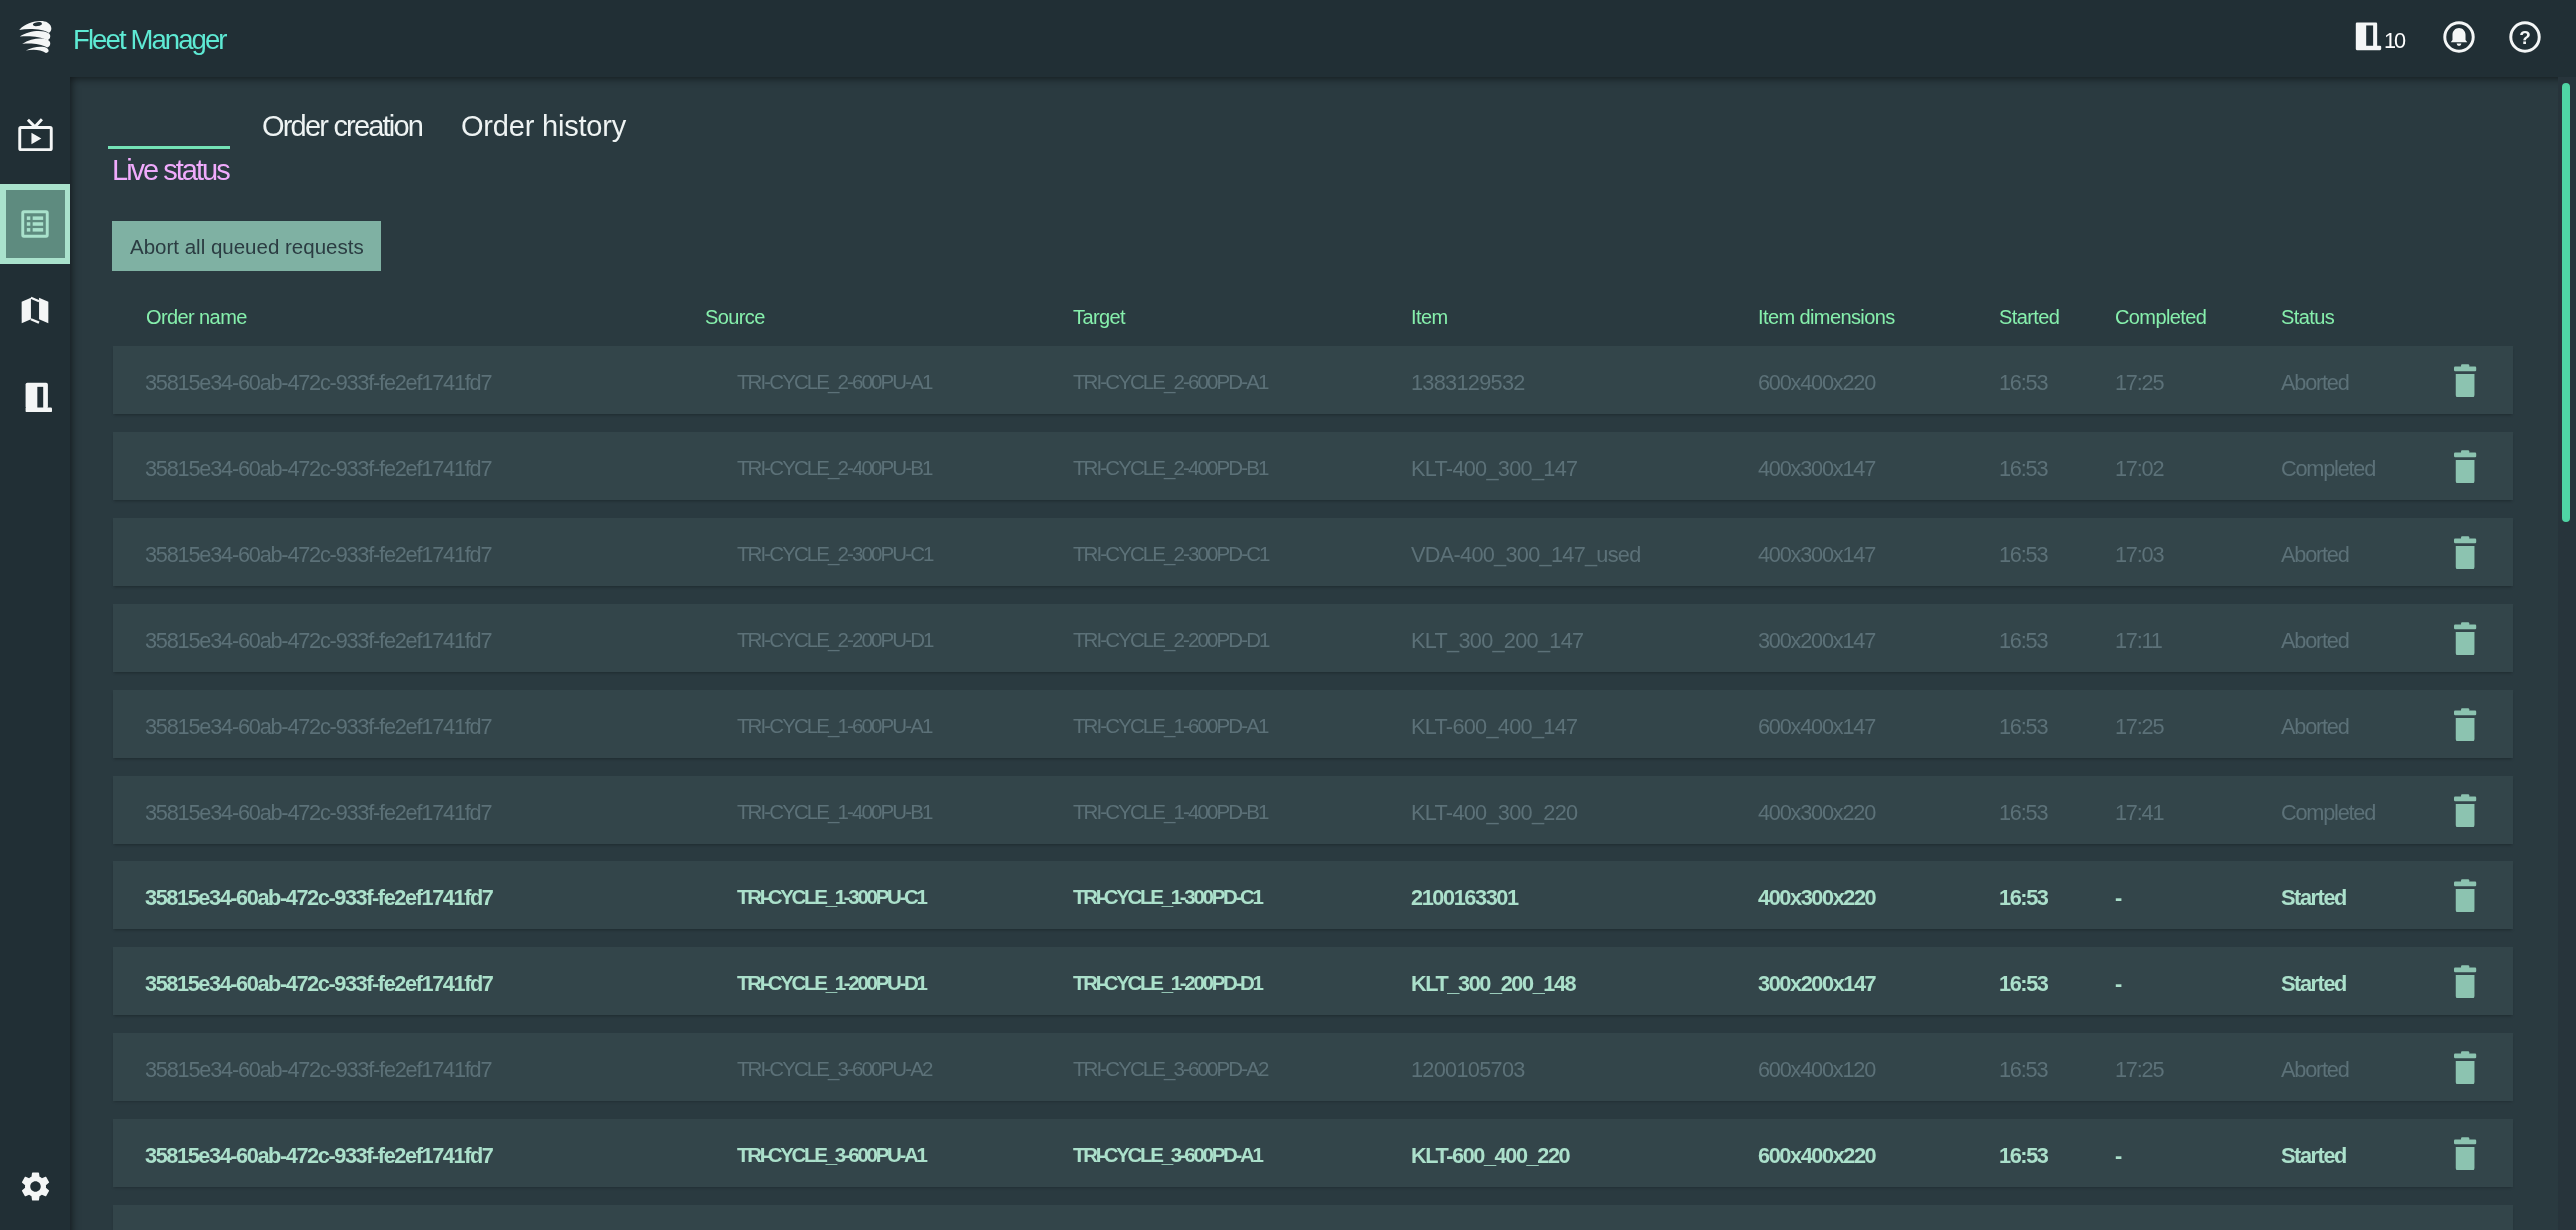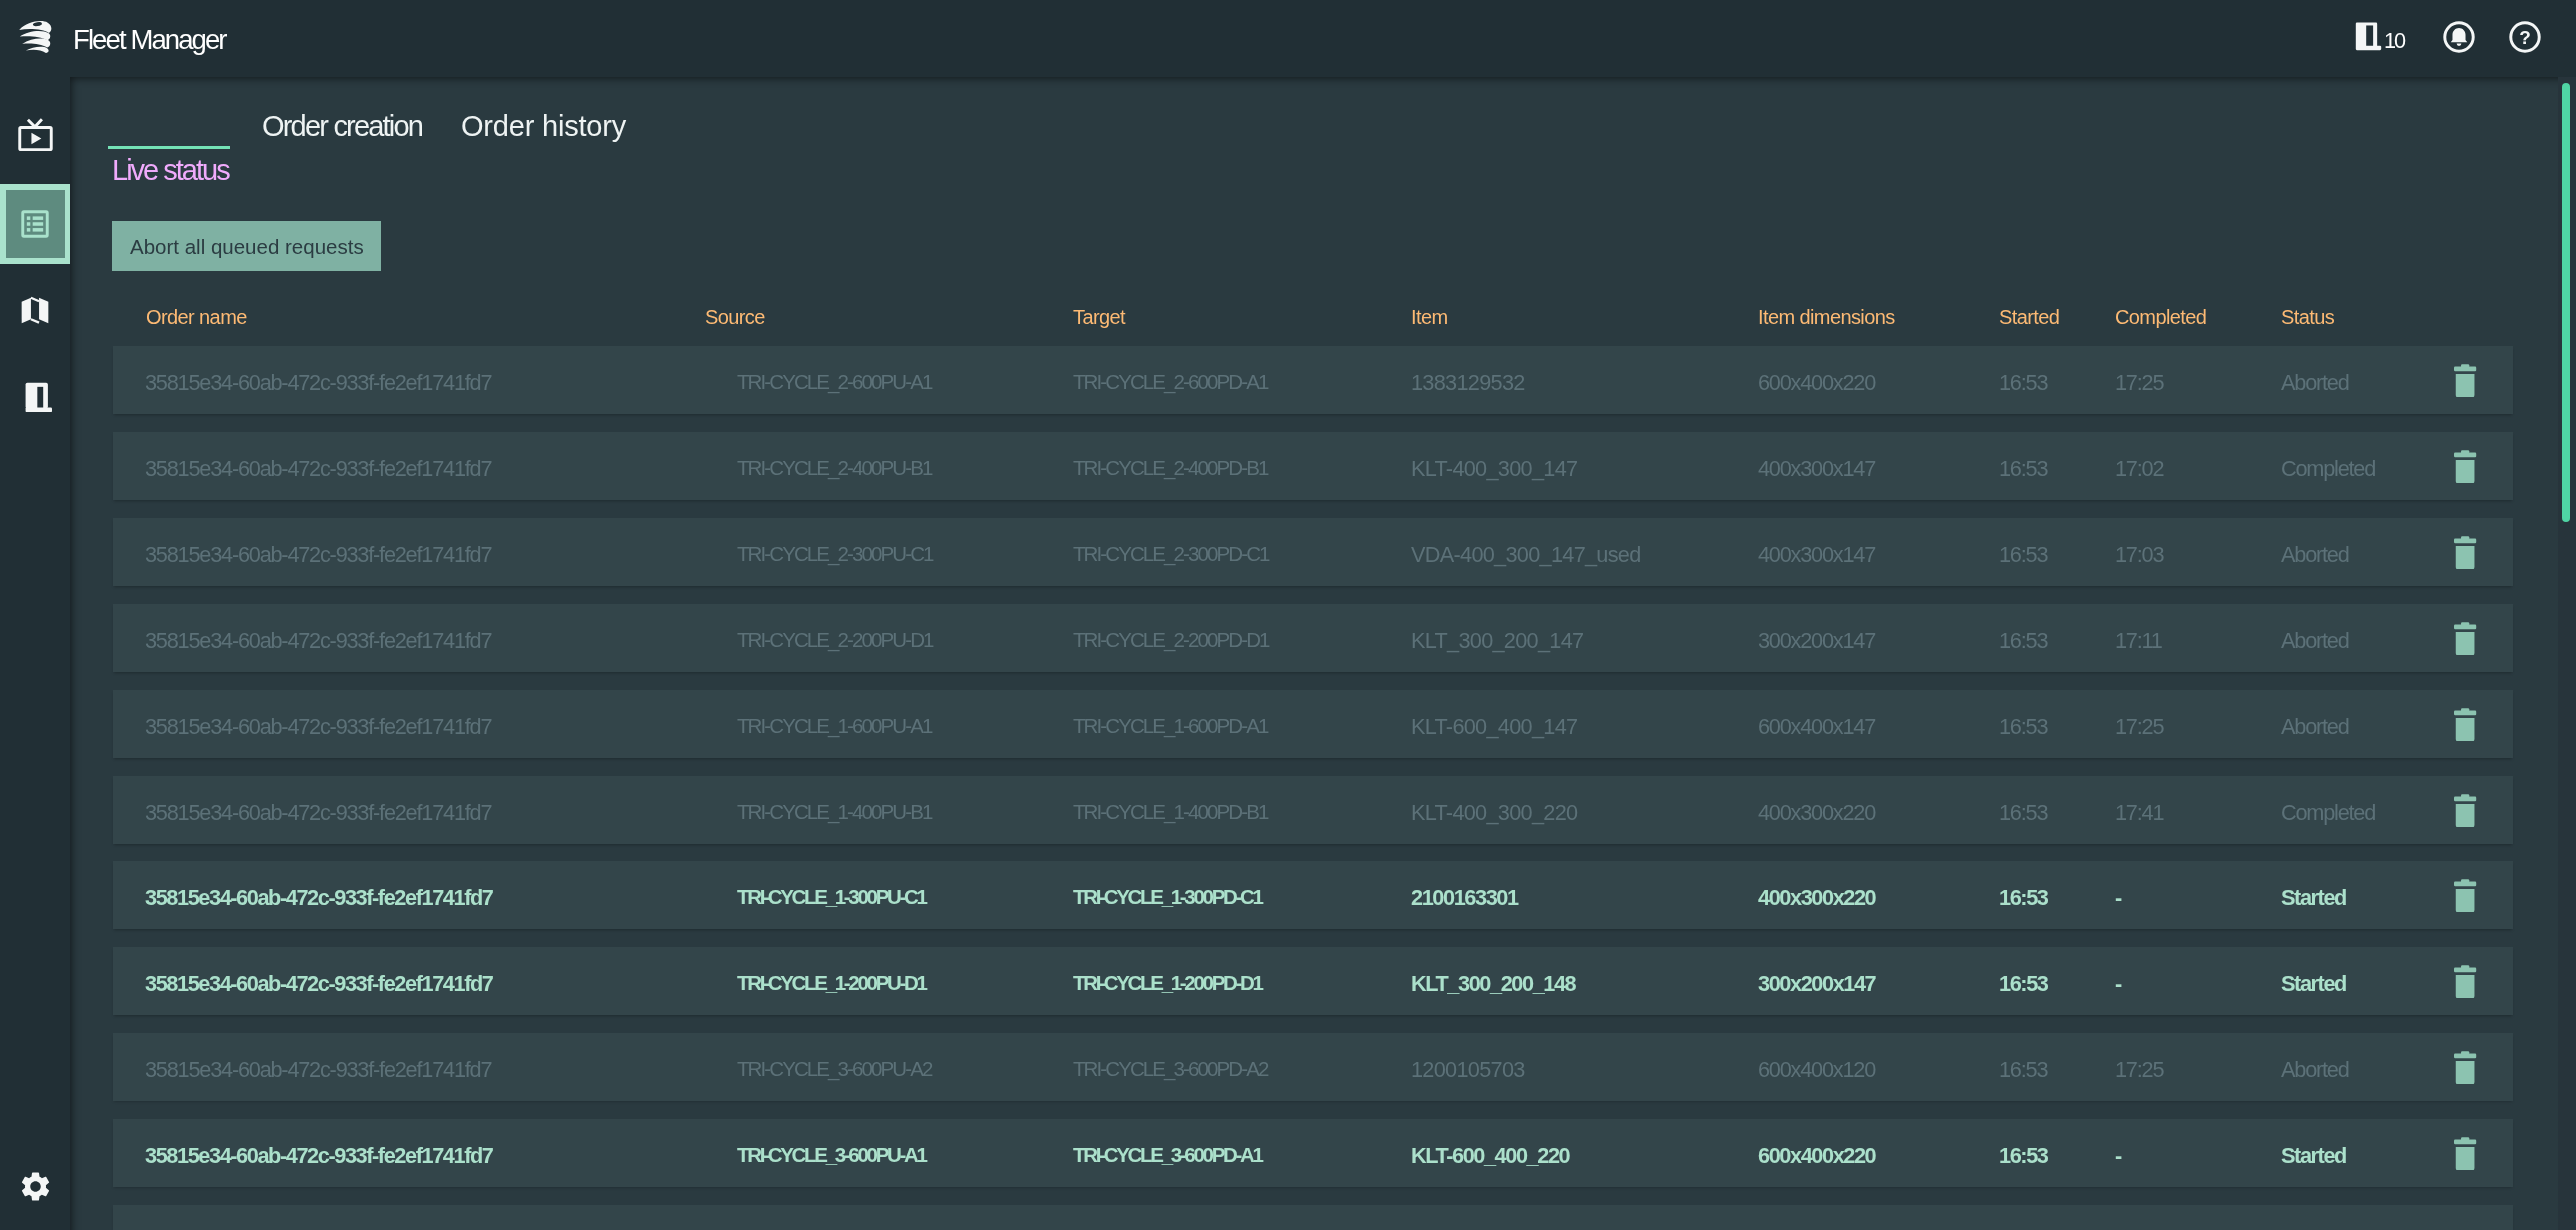--- a/index.html
+++ b/index.html
@@ -2,28 +2,28 @@
 <html style="font-size:9.4px"><head>
 <meta charset="utf-8">
 <style>
   * { margin:0; padding:0; box-sizing:border-box; }
   html,body { width:2576px; height:1230px; overflow:hidden; }
   body { font-family:"Liberation Sans", sans-serif; background:#2a3a40; position:relative; }
   .topbar { position:absolute; left:0; top:0; width:2576px; height:77px; background:#212f35; }
   .sidebar { position:absolute; left:0; top:77px; width:70px; height:1153px; background:#212f35; }
   .content { position:absolute; left:70px; top:77px; width:2506px; height:1153px; background:#2a3a40;
              box-shadow: inset 7px 7px 8.2px -5.9px rgba(0,0,0,0.6); }
-  .title { position:absolute; left:73px; top:26px; font-size:27.5px; line-height:1; letter-spacing:-1.9px; color:#ffffff; }
+  .title { position:absolute; left:73px; top:26px; font-size:27.5px; line-height:1; letter-spacing:-1.9px; color:#5eead4; }
   .ten { position:absolute; left:2384px; top:30px; font-size:21.7px; line-height:1; letter-spacing:-2px; color:#ffffff; }
   .tab { position:absolute; top:112px; font-size:29px; line-height:1; letter-spacing:-1.5px; color:#eef3f3; }
   .tab.active { color:#f0abfc; letter-spacing:-2px;margin-top:44px; }
   .tabline { position:absolute; left:108px; top:146px; width:122px; height:2.9px; background:#74e2b6; }
   .btn { position:absolute; left:112px; top:221px; width:269px; height:50px; background:#7fb1a3;padding-left:43px; }
   .btn span { position:absolute; left:18px; top:16.4px; font-size:20.5px; line-height:1; letter-spacing:0; color:#2b3c42; }
-  .hdr { position:absolute; top:307px; font-size:20px; line-height:1; letter-spacing:-0.6px; color:#fdba74; }
+  .hdr { position:absolute; top:307px; font-size:20px; line-height:1; letter-spacing:-0.6px; color:#86efac; }
   .row { position:absolute; left:113px; width:2400px; height:68px; background:#33454a; box-shadow:0 1.8px 2.9px -1.2px rgba(0,0,0,0.28);text-align:right; }
   .row span { position:absolute; top:26px; font-size:21.7px; line-height:1; letter-spacing:-1.2px; white-space:nowrap; }
   .row.faded span { color:#5c7178; }
   .row.live span { color:#abe0cb; font-weight:bold; letter-spacing:-1.4px; }
   .c1 { left:32px; } .c2 { left:624px; } .c3 { left:960px; } .c4 { left:1298px; }
   .c5 { left:1645px; } .c6 { left:1886px; } .c7 { left:2002px; } .c8 { left:2168px; }
   .row .c2, .row .c3 { font-size:20.5px; letter-spacing:-1.9px; top:26px; }
   .row.live .c2, .row.live .c3 { letter-spacing:-2.3px; }
   .row .c4 { letter-spacing:-0.7px; }
   .h1 { left:146px; } .h2 { left:705px; } .h3 { left:1073px; } .h4 { left:1411px; }

